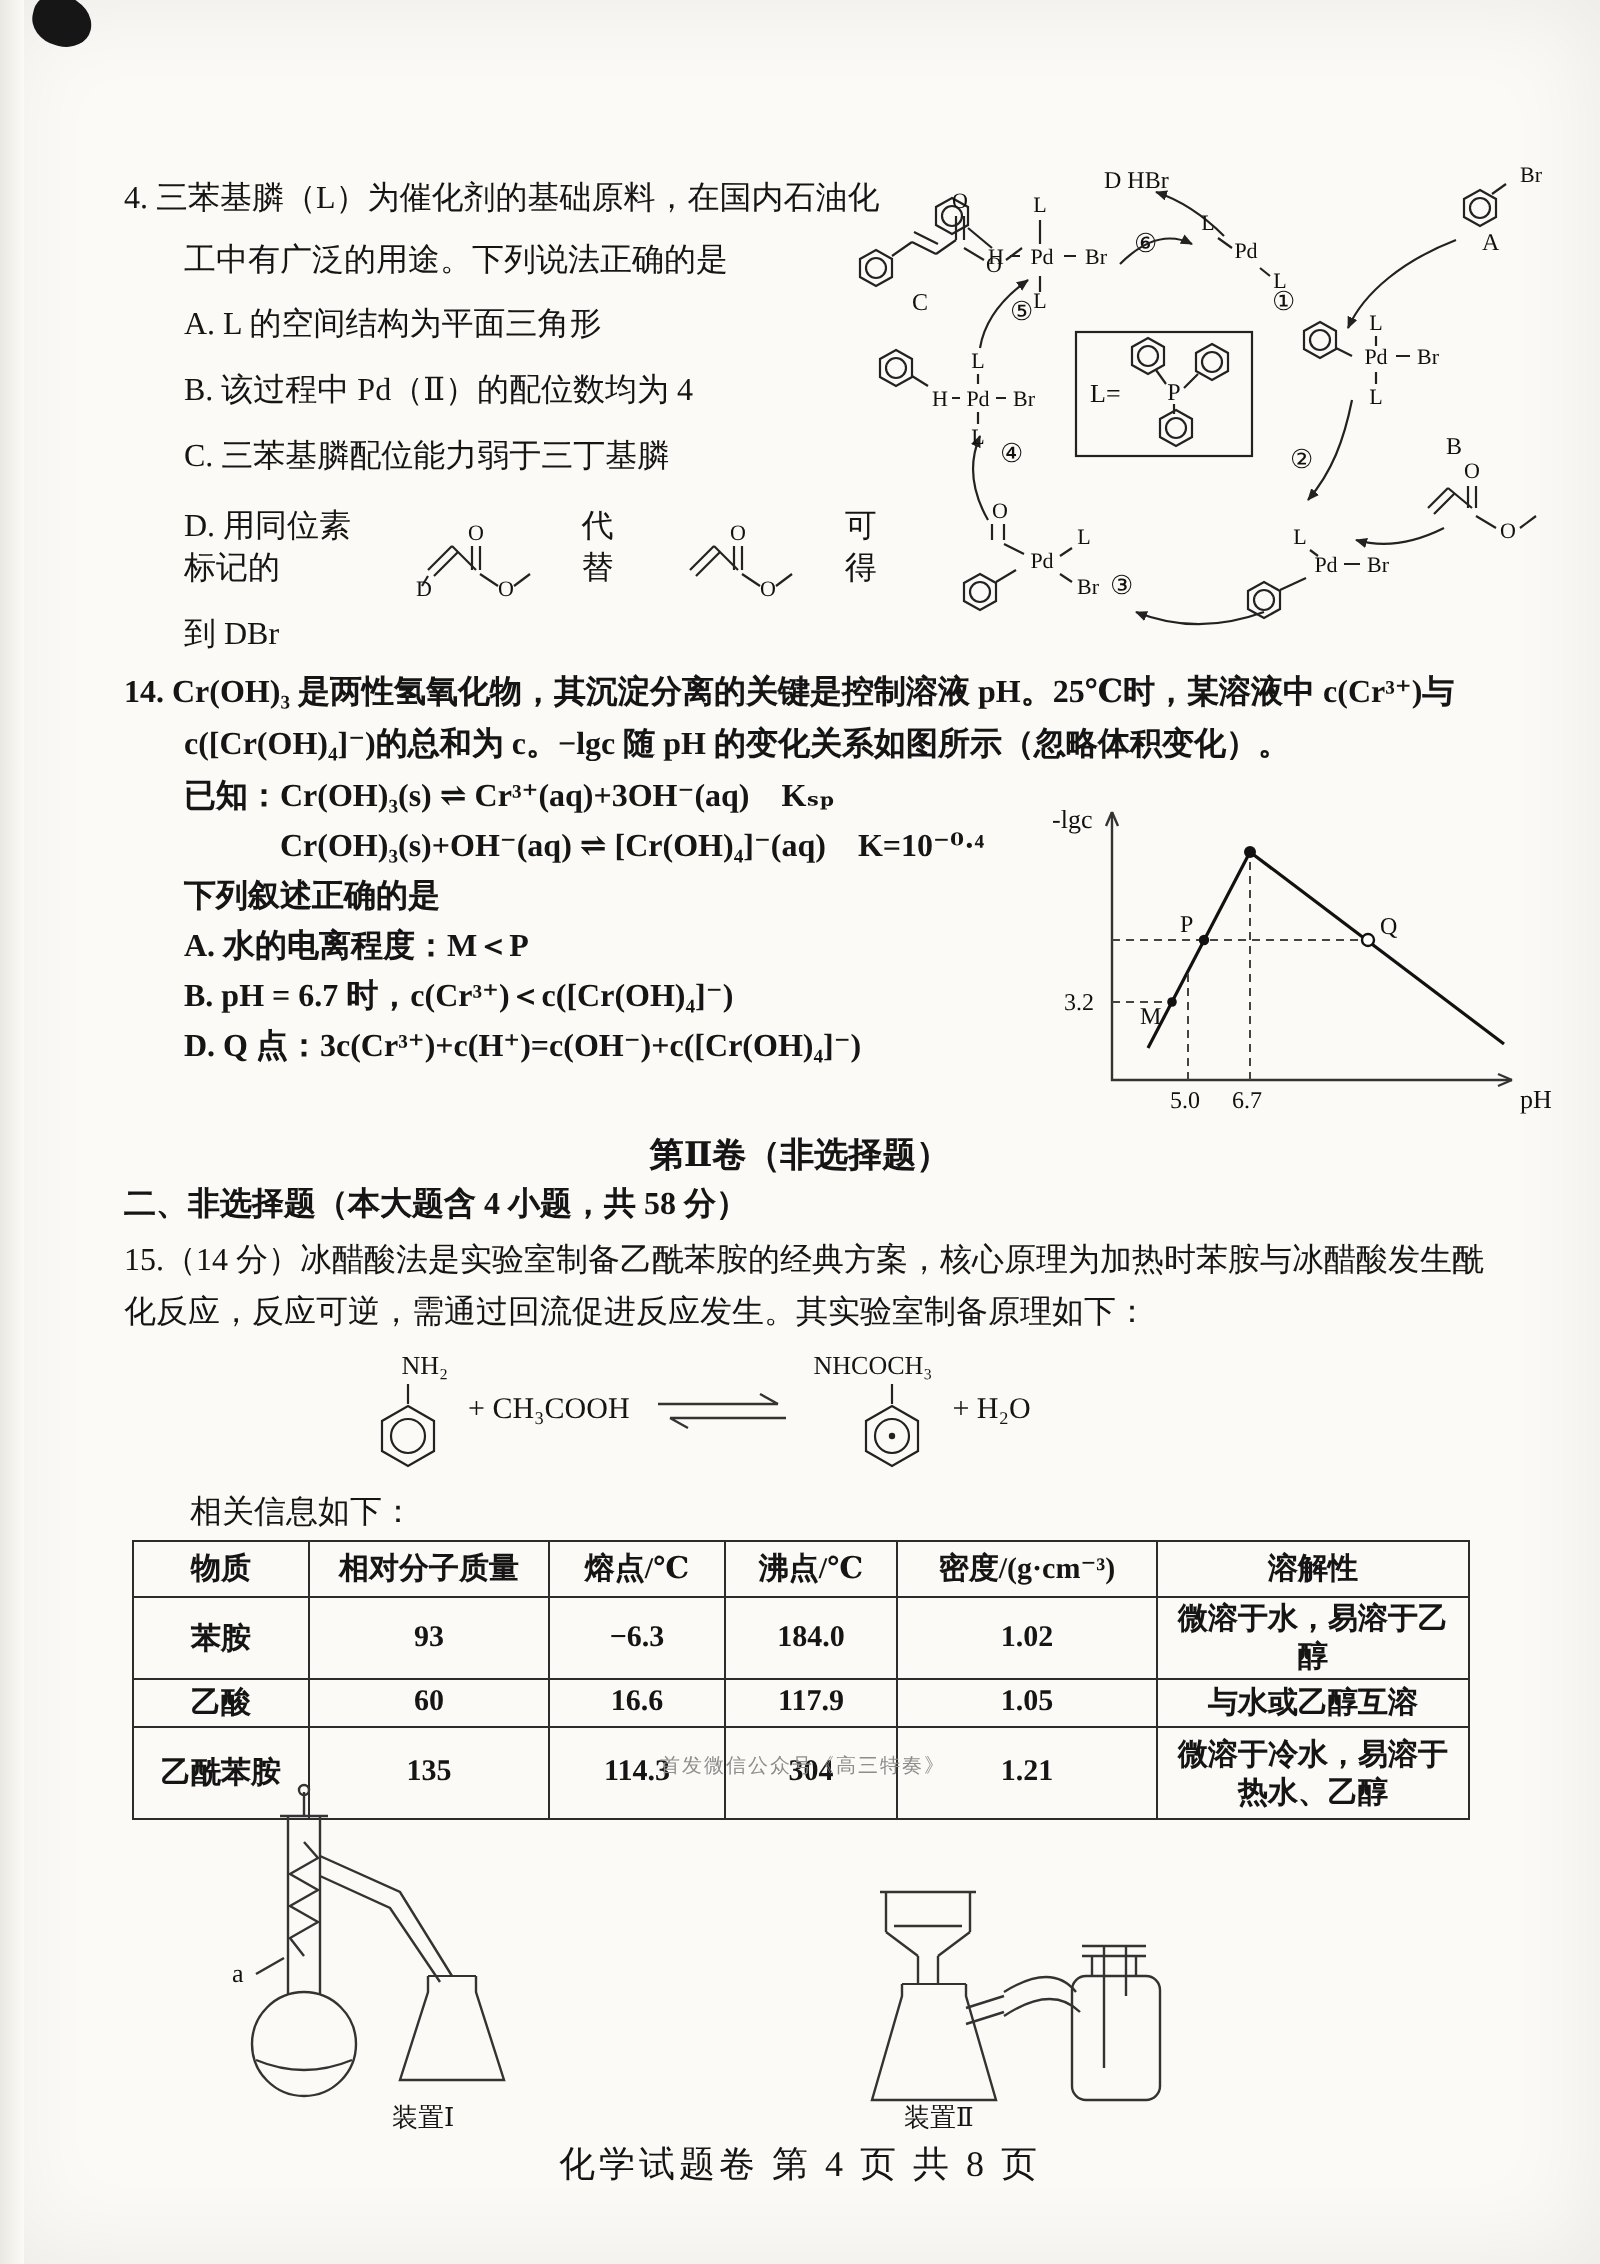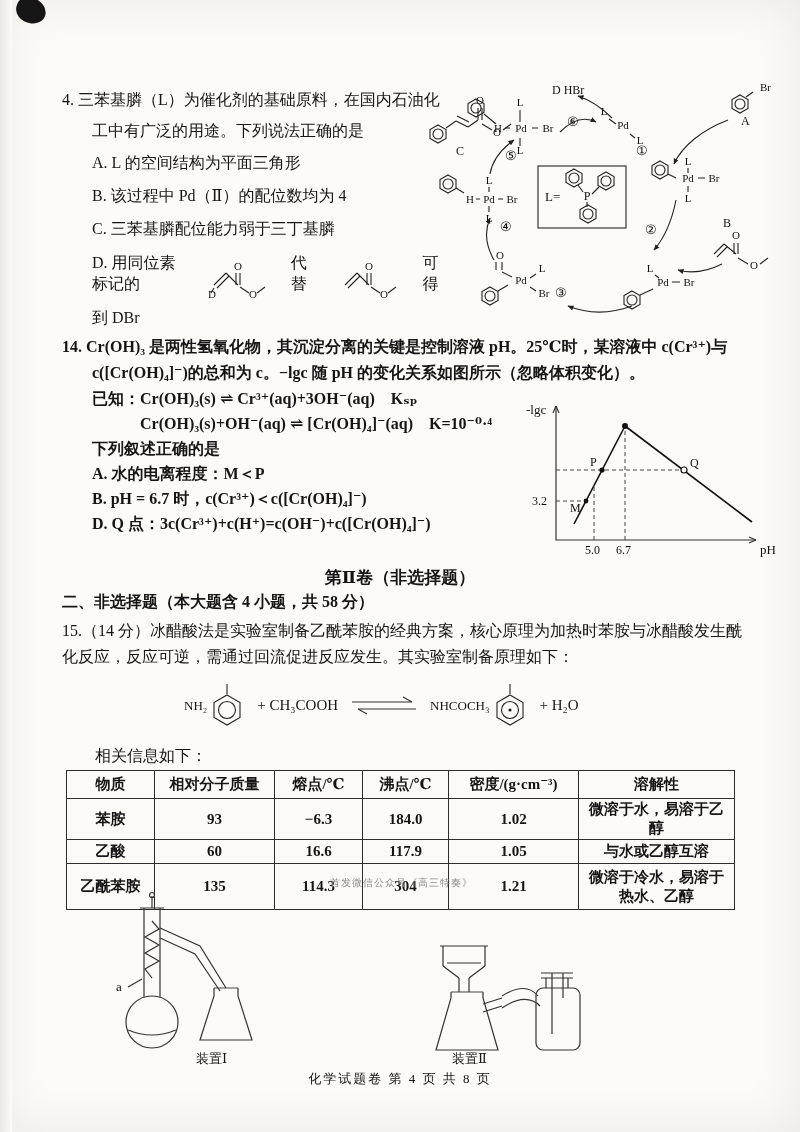--- a/index.html
+++ b/index.html
@@ -22,29 +22,29 @@
   #q14 .stem{line-height:26px;padding-left:30px;text-indent:-30px;}
   #q14 .line{line-height:25px;padding-left:30px;}
   #q14 .line2{line-height:25px;padding-left:78px;}
   #q14 .optline{line-height:25px;padding-left:30px;max-width:470px;}
   
   #part-title{left:0;top:566px;width:100%;text-align:center;font-weight:bold;font-size:17px;}
   #sec-heading{left:62px;top:592px;font-weight:bold;font-size:16px;}
   
   #q15-stem{left:62px;top:618px;width:694px;font-size:16px;line-height:26px;}
   #rxn{left:184px;top:662px;height:86px;display:flex;align-items:center;gap:10px;}
-  .mol{display:flex;flex-direction:row;align-items:center;font-family:Liberation Serif, serif;}
+  .mol{display:flex;flex-direction:column;align-items:flex-end;font-family:Liberation Serif, serif;}
   .mol-label{font-size:13px;line-height:15px;}
   .rxn-txt{font-size:15px;}
   #info-lead{left:95px;top:746px;font-size:16px;}
   #info-table{left:66px;top:770px;border-collapse:collapse;font-size:15px;text-align:center;table-layout:fixed;}
   #info-table td,#info-table th{border:1.4px solid #2c2c2c;padding:1px 4px;font-weight:bold;}
   #watermark{left:330px;top:876px;font-size:10px;color:#8d8d8d;letter-spacing:1px;}
   .apparatus-label{top:1050px;font-size:13px;}
-  #footer{left:0;top:1070px;width:100%;text-align:center;font-size:13px;letter-spacing:2px;}
+  #footer{left:0;top:1070px;width:100%;text-align:center;font-size:18px;letter-spacing:2px;}
   
   svg{overflow:visible;}
   .sk{stroke:#222;stroke-width:1.1;fill:none;}
   .sk2{stroke:#333;stroke-width:1.2;fill:none;}
   .atom{font-size:11px;fill:#111;}
   .dg-label{font-size:12px;fill:#111;}
   .step{font-size:13px;fill:#111;}
   .gtxt{font-size:12px;fill:#111;}
 </style>
 </head>

